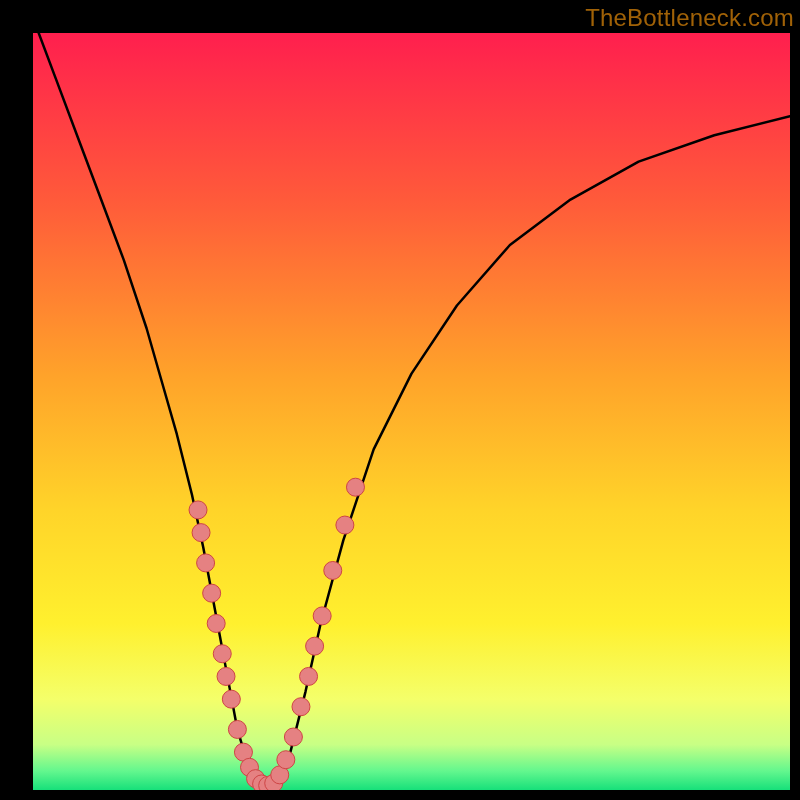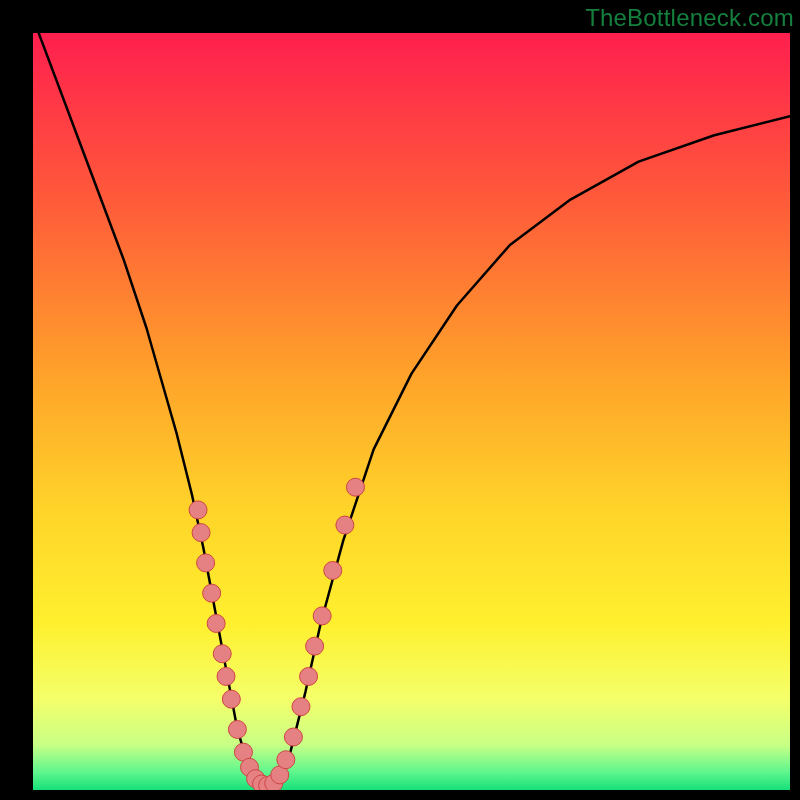--- a/index.html
+++ b/index.html
@@ -31,21 +31,21 @@
   svg.curve {
     position: absolute;
     left: 0; top: 0;
   }
   #watermark {
     position: absolute;
     top: 4px;
     right: 6px;
     font-family: Arial, Helvetica, sans-serif;
     font-size: 24px;
-    color: #15803d;
+    color: #a16207;
     letter-spacing: 0.2px;
     user-select: none;
   }
 </style>
 </head>
 <body>
 
 <div id="stage">
   <div id="bg"></div>
 

